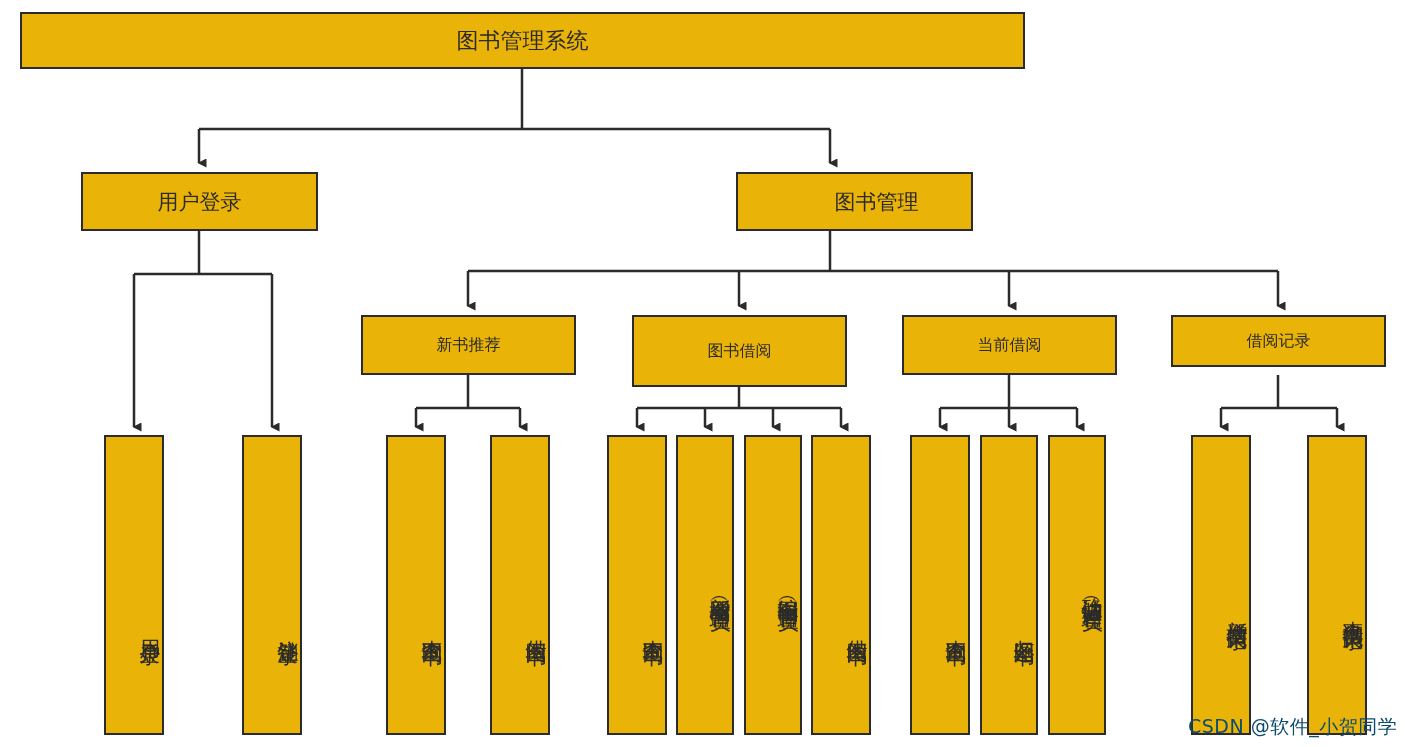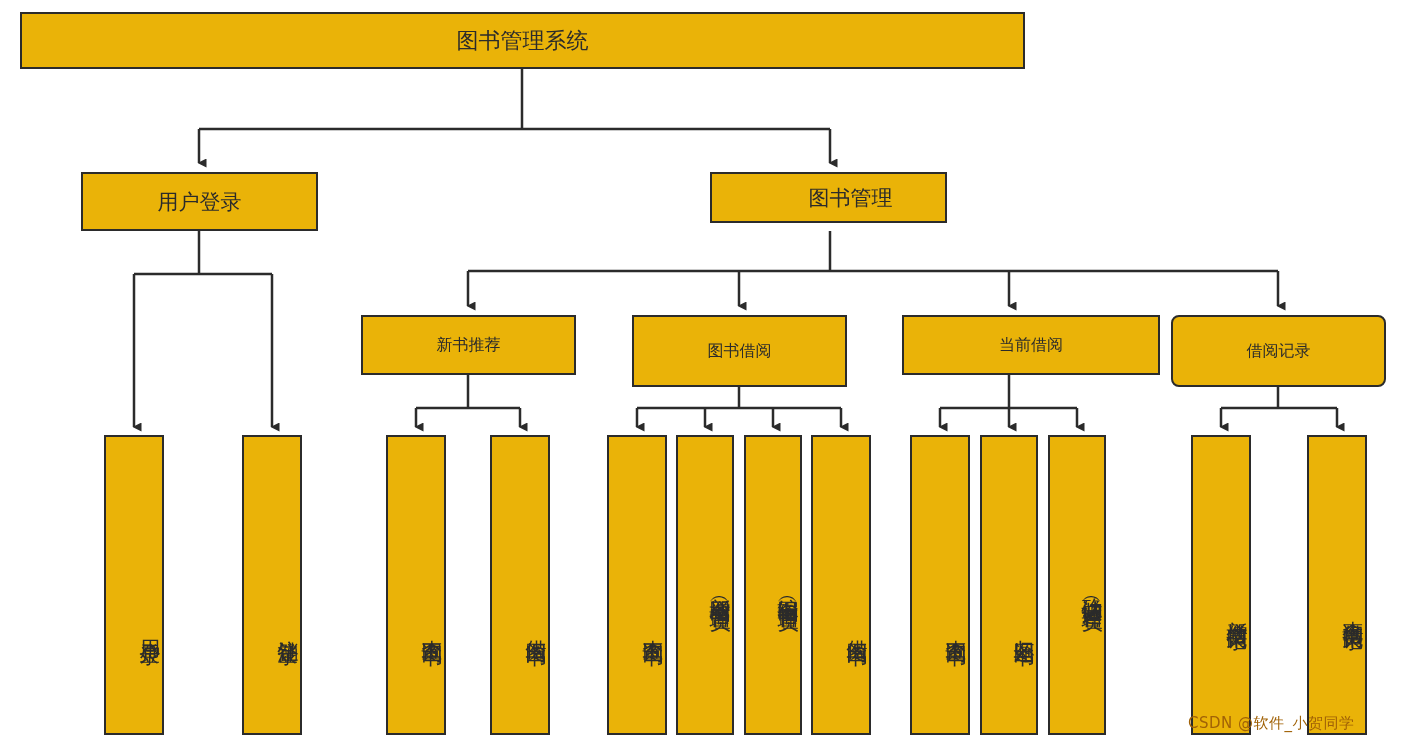--- a/index.html
+++ b/index.html
@@ -59,22 +59,22 @@
   }
   .node-label {
     display: block;
     white-space: pre-line;
     text-align: center;
   }
   .watermark {
     position: absolute;
     left: 1188px;
     top: 714px;
-    font-size: 15px;
-    color: #a16207;
+    font-size: 19px;
+    color: #0c4a6e;
     letter-spacing: 0.5px;
     white-space: nowrap;
   }
 </style>
 </head>
 <body>
 
 <div id="canvas">
 
   <svg class="wires" viewBox="0 0 1405 747">
@@ -127,34 +127,34 @@
     </g>
   </svg>
 
   <div class="node root" style="left:20px; top:12px; width:1005px; height:57px;">
     <span class="node-label">图书管理系统</span>
   </div>
 
   <div class="node lvl1" style="left:81px; top:172px; width:237px; height:59px;">
     <span class="node-label">用户登录</span>
   </div>
-  <div class="node lvl1" style="left:710px; top:172px; width:237px; height:51px;padding-left:44px;">
+  <div class="node lvl1" style="left:736px; top:172px; width:237px; height:59px;padding-left:44px;">
     <span class="node-label">图书管理</span>
   </div>
 
   <div class="node lvl2" style="left:361px; top:315px; width:215px; height:60px;">
     <span class="node-label">新书推荐</span>
   </div>
   <div class="node lvl2" style="left:632px; top:315px; width:215px; height:72px;">
     <span class="node-label">图书借阅</span>
   </div>
-  <div class="node lvl2" style="left:902px; top:315px; width:258px; height:60px;">
+  <div class="node lvl2" style="left:902px; top:315px; width:215px; height:60px;">
     <span class="node-label">当前借阅</span>
   </div>
-  <div class="node lvl2" style="left:1171px; top:315px; width:215px; height:72px;border-radius:8px;">
+  <div class="node lvl2" style="left:1171px; top:315px; width:215px; height:52px;">
     <span class="node-label">借阅记录</span>
   </div>
 
   <div class="node leaf" style="left:104px; top:435px; width:60px; height:300px; padding-top:84px;">
     <span class="node-label">用户登录</span>
   </div>
   <div class="node leaf" style="left:242px; top:435px; width:60px; height:300px; padding-top:84px;">
     <span class="node-label">注销登录</span>
   </div>
 

